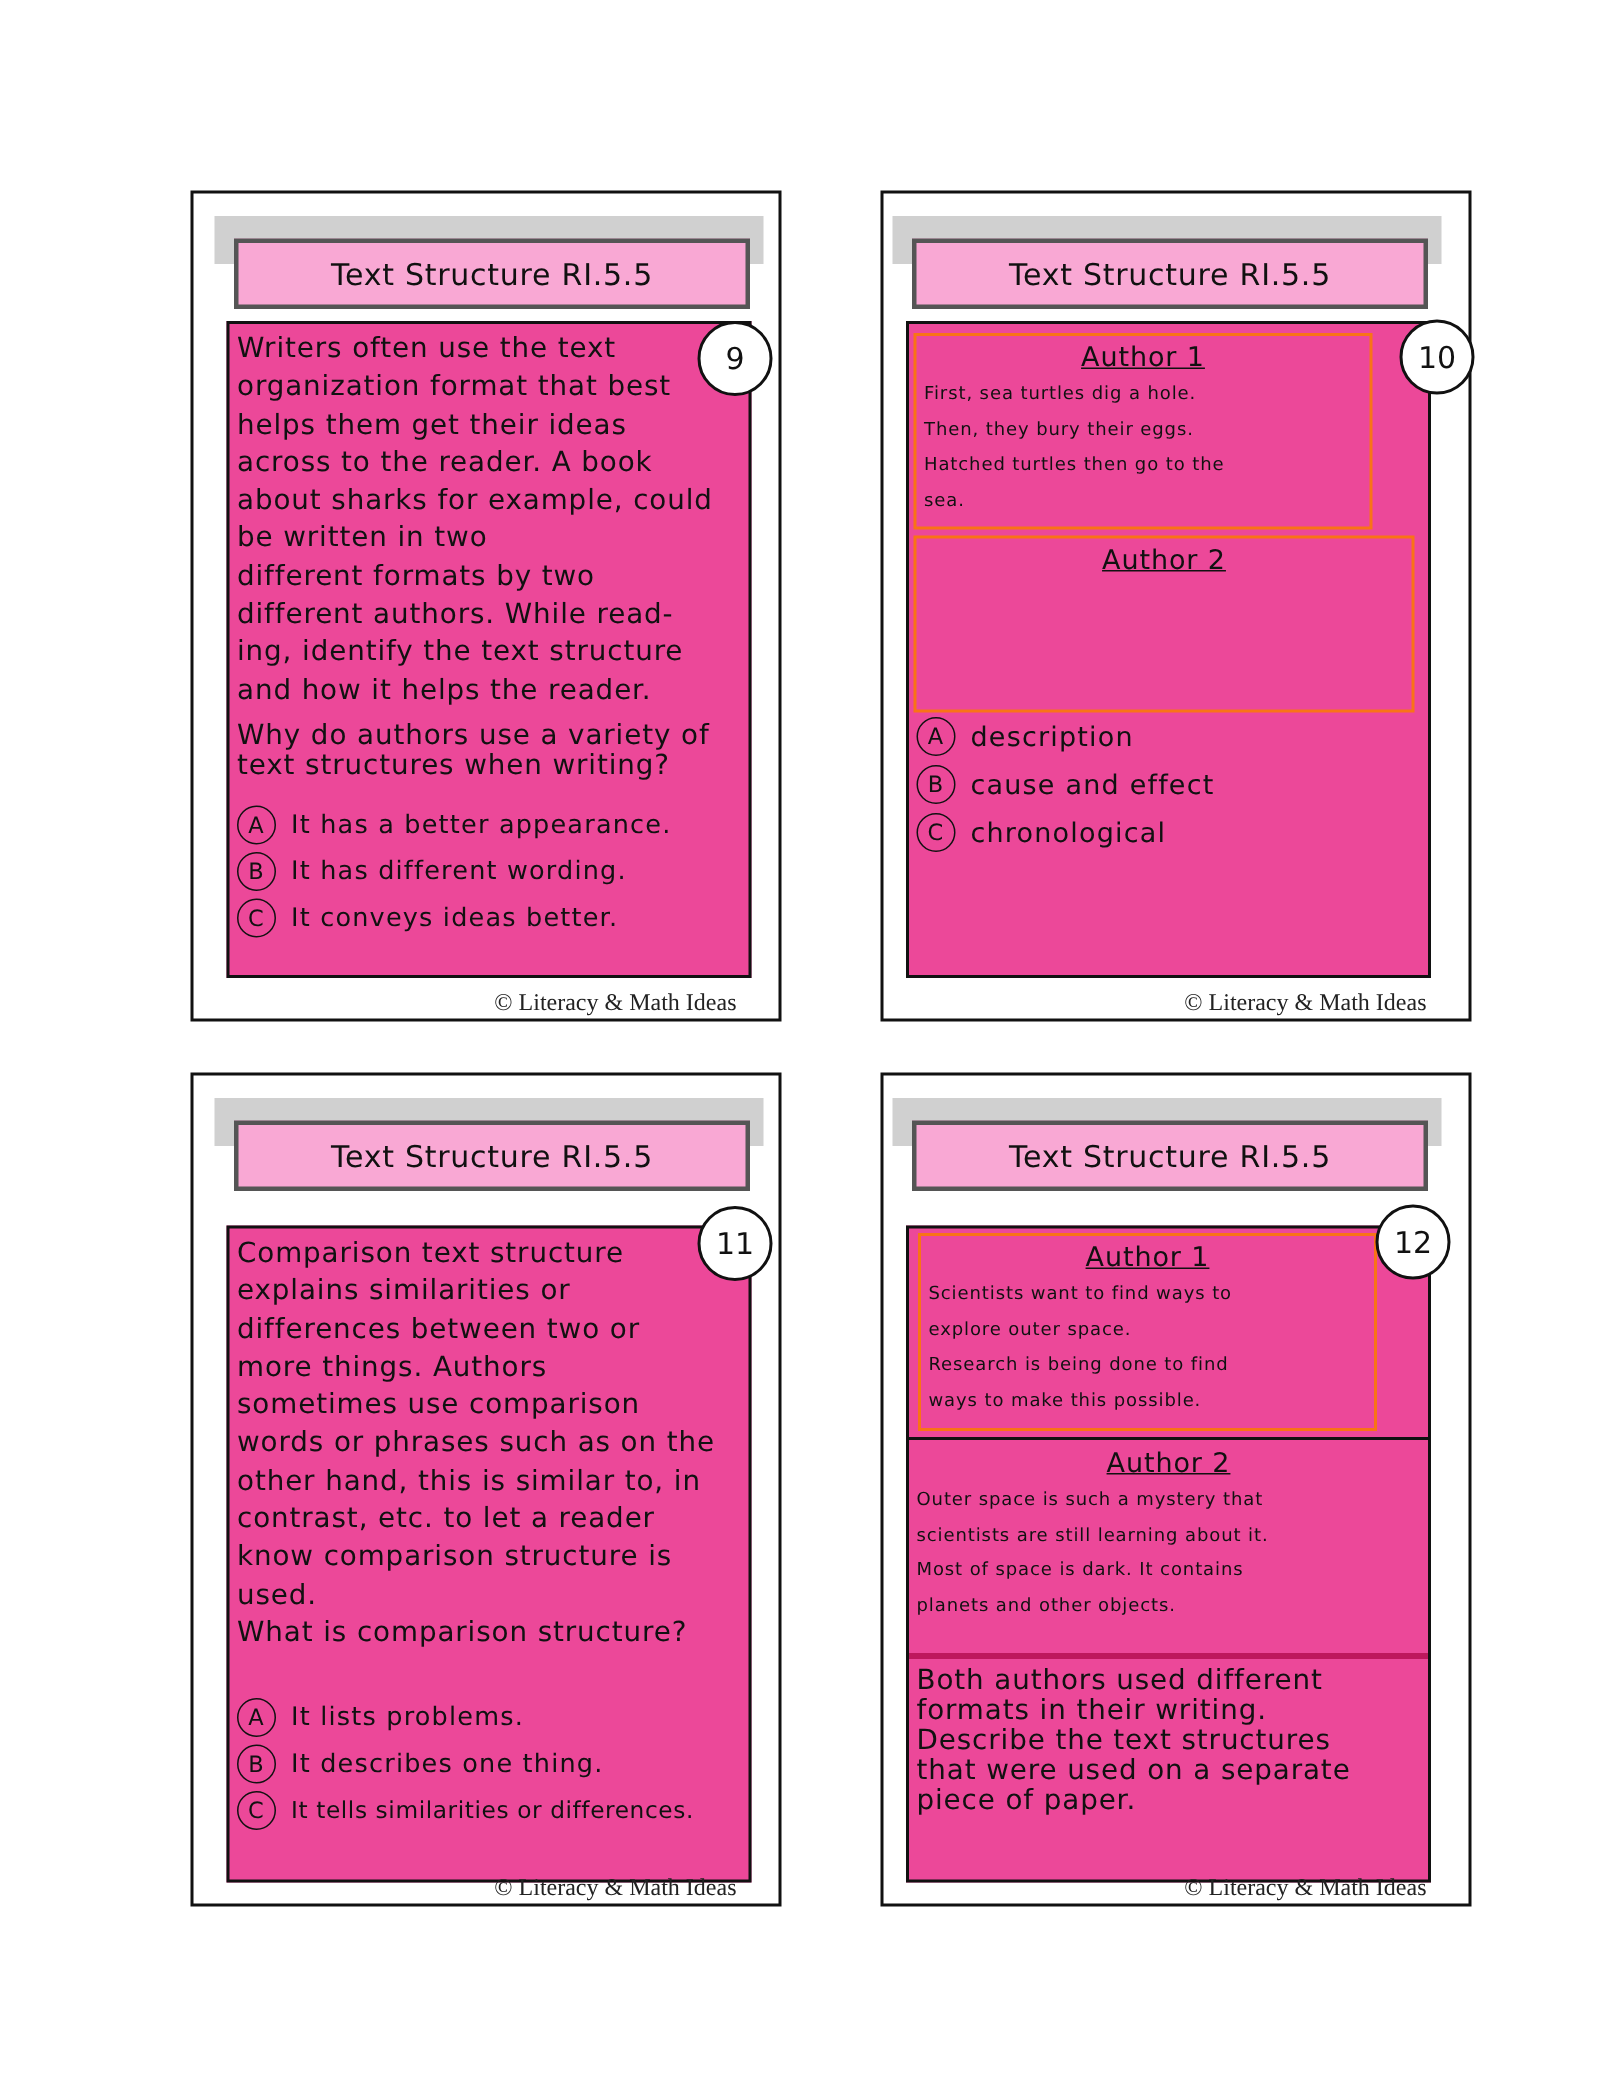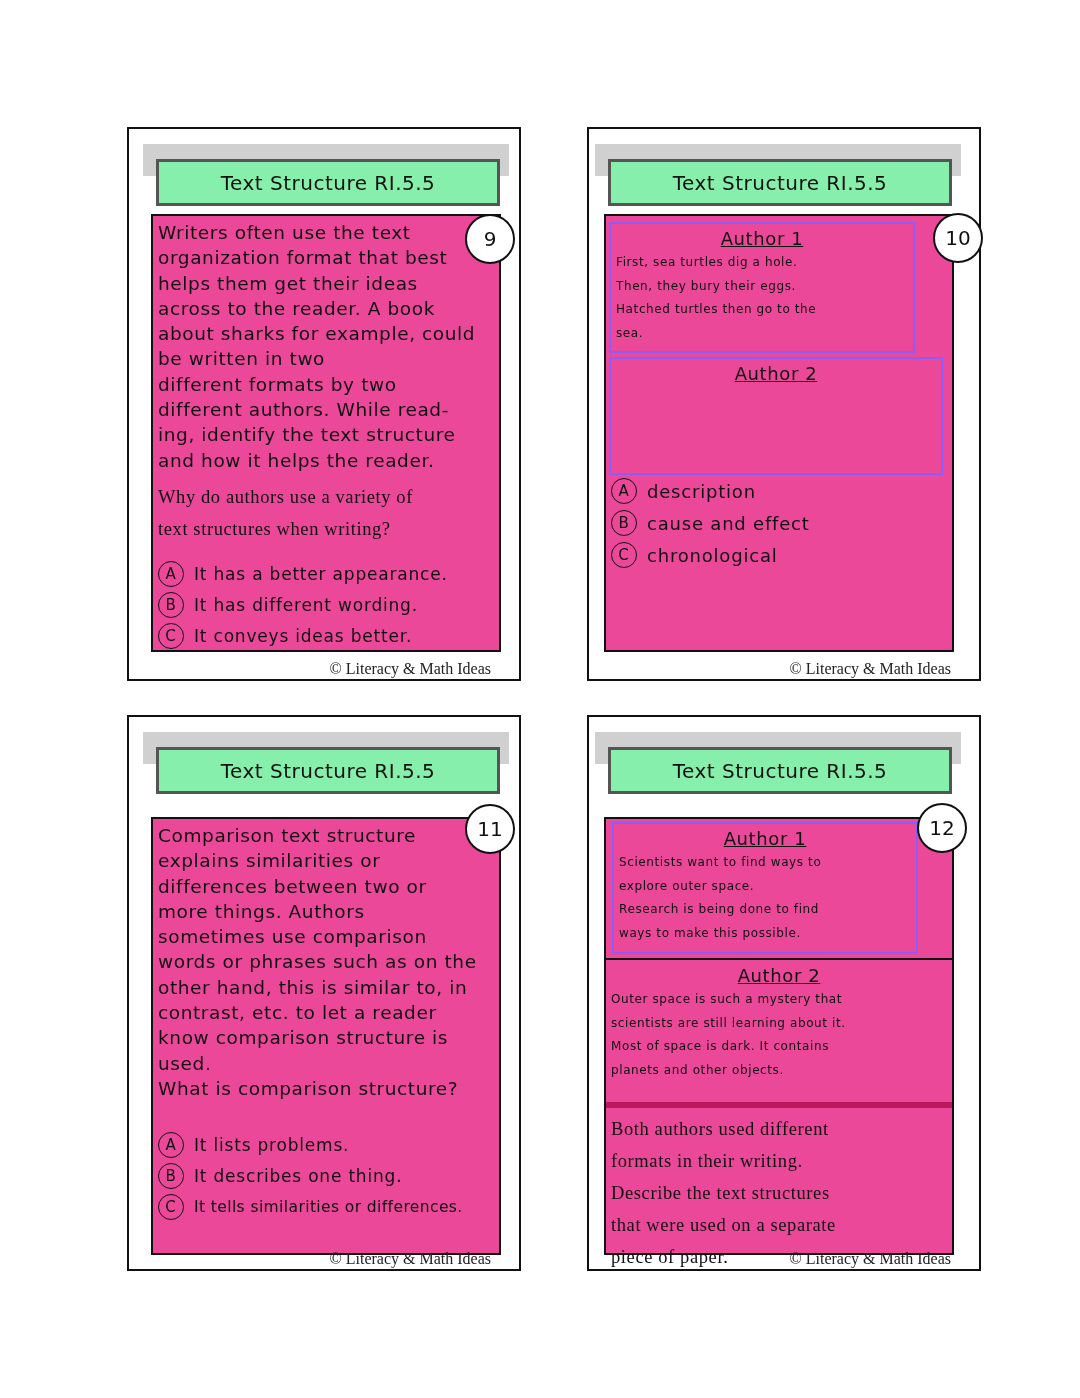--- a/index.html
+++ b/index.html
@@ -6,51 +6,51 @@
   body { width: 1080px; height: 1398px; position: relative; overflow: hidden;
          font-family: "DejaVu Sans", sans-serif; color: #111; }
   .card { position: absolute; width: 394px; height: 554px; border: 2px solid #111; box-sizing: border-box; background: #fff; }
   .card.c9  { left: 127px; top: 127px; }
   .card.c10 { left: 587px; top: 127px; }
   .card.c11 { left: 127px; top: 715px; height: 556px; }
   .card.c12 { left: 587px; top: 715px; height: 556px; }
   .band { position: absolute; left: 14px; top: 15px; width: 366px; height: 32px; background: #d0d0d0; }
   .c10 .band, .c12 .band { left: 6px; width: 366px; }
   .title-box { position: absolute; left: 27px; top: 30px; width: 344px; height: 47px; box-sizing: border-box;
-               border: 3px solid #555; background: #86efac; display: flex; align-items: center; justify-content: center; }
+               border: 3px solid #555; background: #f9a8d4; display: flex; align-items: center; justify-content: center; }
   .c10 .title-box, .c12 .title-box { left: 19px; }
   .title { font-family: "DejaVu Sans", sans-serif; font-size: 20px; letter-spacing: 0.5px; }
   .body-box { position: absolute; left: 22px; top: 85px; width: 350px; height: 438px; box-sizing: border-box;
               border: 2px solid #111; background: #ec4899; }
   .c10 .body-box, .c12 .body-box { left: 15px; width: 350px; }
   .c11 .body-box, .c12 .body-box { top: 100px; height: 438px; }
   .num { position: absolute; width: 50px; height: 50px; border: 2px solid #111; border-radius: 50%; background: #fff;
          display: flex; align-items: center; justify-content: center; font-size: 20px; box-sizing: border-box; }
   .c9 .num  { left: 336px; top: 85px; }
   .c10 .num { left: 344px; top: 84px; }
   .c11 .num { left: 336px; top: 87px; }
   .c12 .num { left: 328px; top: 86px; }
   .para { font-size: 18.5px; line-height: 25.3px; letter-spacing: 0.6px; margin: 0; padding: 4px 0 0 5px; white-space: pre-line; }
-  .question { font-size: 18.5px; line-height: 32px; letter-spacing: 0.6px; margin: 0; padding: 6px 0 0 5px; white-space: pre-line; font-family: Liberation Serif, serif; }
+  .question { font-size: 18.5px; line-height: 20px; letter-spacing: 0.6px; margin: 0; padding: 6px 0 0 5px; white-space: pre-line; }
   .options { margin: 0; padding: 0 0 0 5px; list-style: none; }
   .opt { display: flex; align-items: center; font-size: 17px; letter-spacing: 0.8px; height: 31px; }
   .bubble { width: 26px; height: 26px; border: 1.5px solid #111; border-radius: 50%; box-sizing: border-box;
             display: inline-flex; align-items: center; justify-content: center; font-size: 15px; margin-right: 10px; flex: none; }
   .footer { position: absolute; right: 28px; bottom: 1px; font-family: "Liberation Serif", serif; font-size: 16px; color: #222; }
-  .author-box { border: 2px solid #8b5cf6; margin: 6px 0 0 3px; box-sizing: border-box; }
+  .author-box { border: 2px solid #f97316; margin: 6px 0 0 3px; box-sizing: border-box; }
   .author-head { text-align: center; text-decoration: underline; font-size: 18px; letter-spacing: 0.6px; line-height: 24px; padding-top: 3px; }
   .author-text { font-size: 12px; line-height: 23.5px; letter-spacing: 0.6px; padding: 0 4px 2px 5px; white-space: pre-line; }
   .c10 .a1 { width: 306px; height: 131px; }
   .c10 .a2 { width: 334px; height: 118px; margin-top: 4px; }
   .c10 .question { padding-top: 8px; }
   .c10 .opt { height: 32px; font-size: 18px; }
   .c12 .a1 { width: 306px; height: 132px; margin-left: 6px; margin-top: 3px; }
   .c12 .sec2 { border-top: 2px solid #111; margin-top: 4px; height: 144px; box-sizing: border-box; }
   .c12 .sec2 .author-head { padding-top: 4px; }
-  .c12 .sec3 { border-top: 6px solid #be185d; }
+  .c12 .sec3 { border-top: 4px solid #be185d; }
   .c12 .sec3 .question { padding-top: 5px; font-size: 18.5px; }
   .c11 .options { margin-top: 28px; }
   .c9 .question { padding-top: 8px; }
   .c9 .options { margin-top: 14px; }
 </style>
 </head>
 <body>
 
 <div class="card c9">
   <div class="band"></div>

